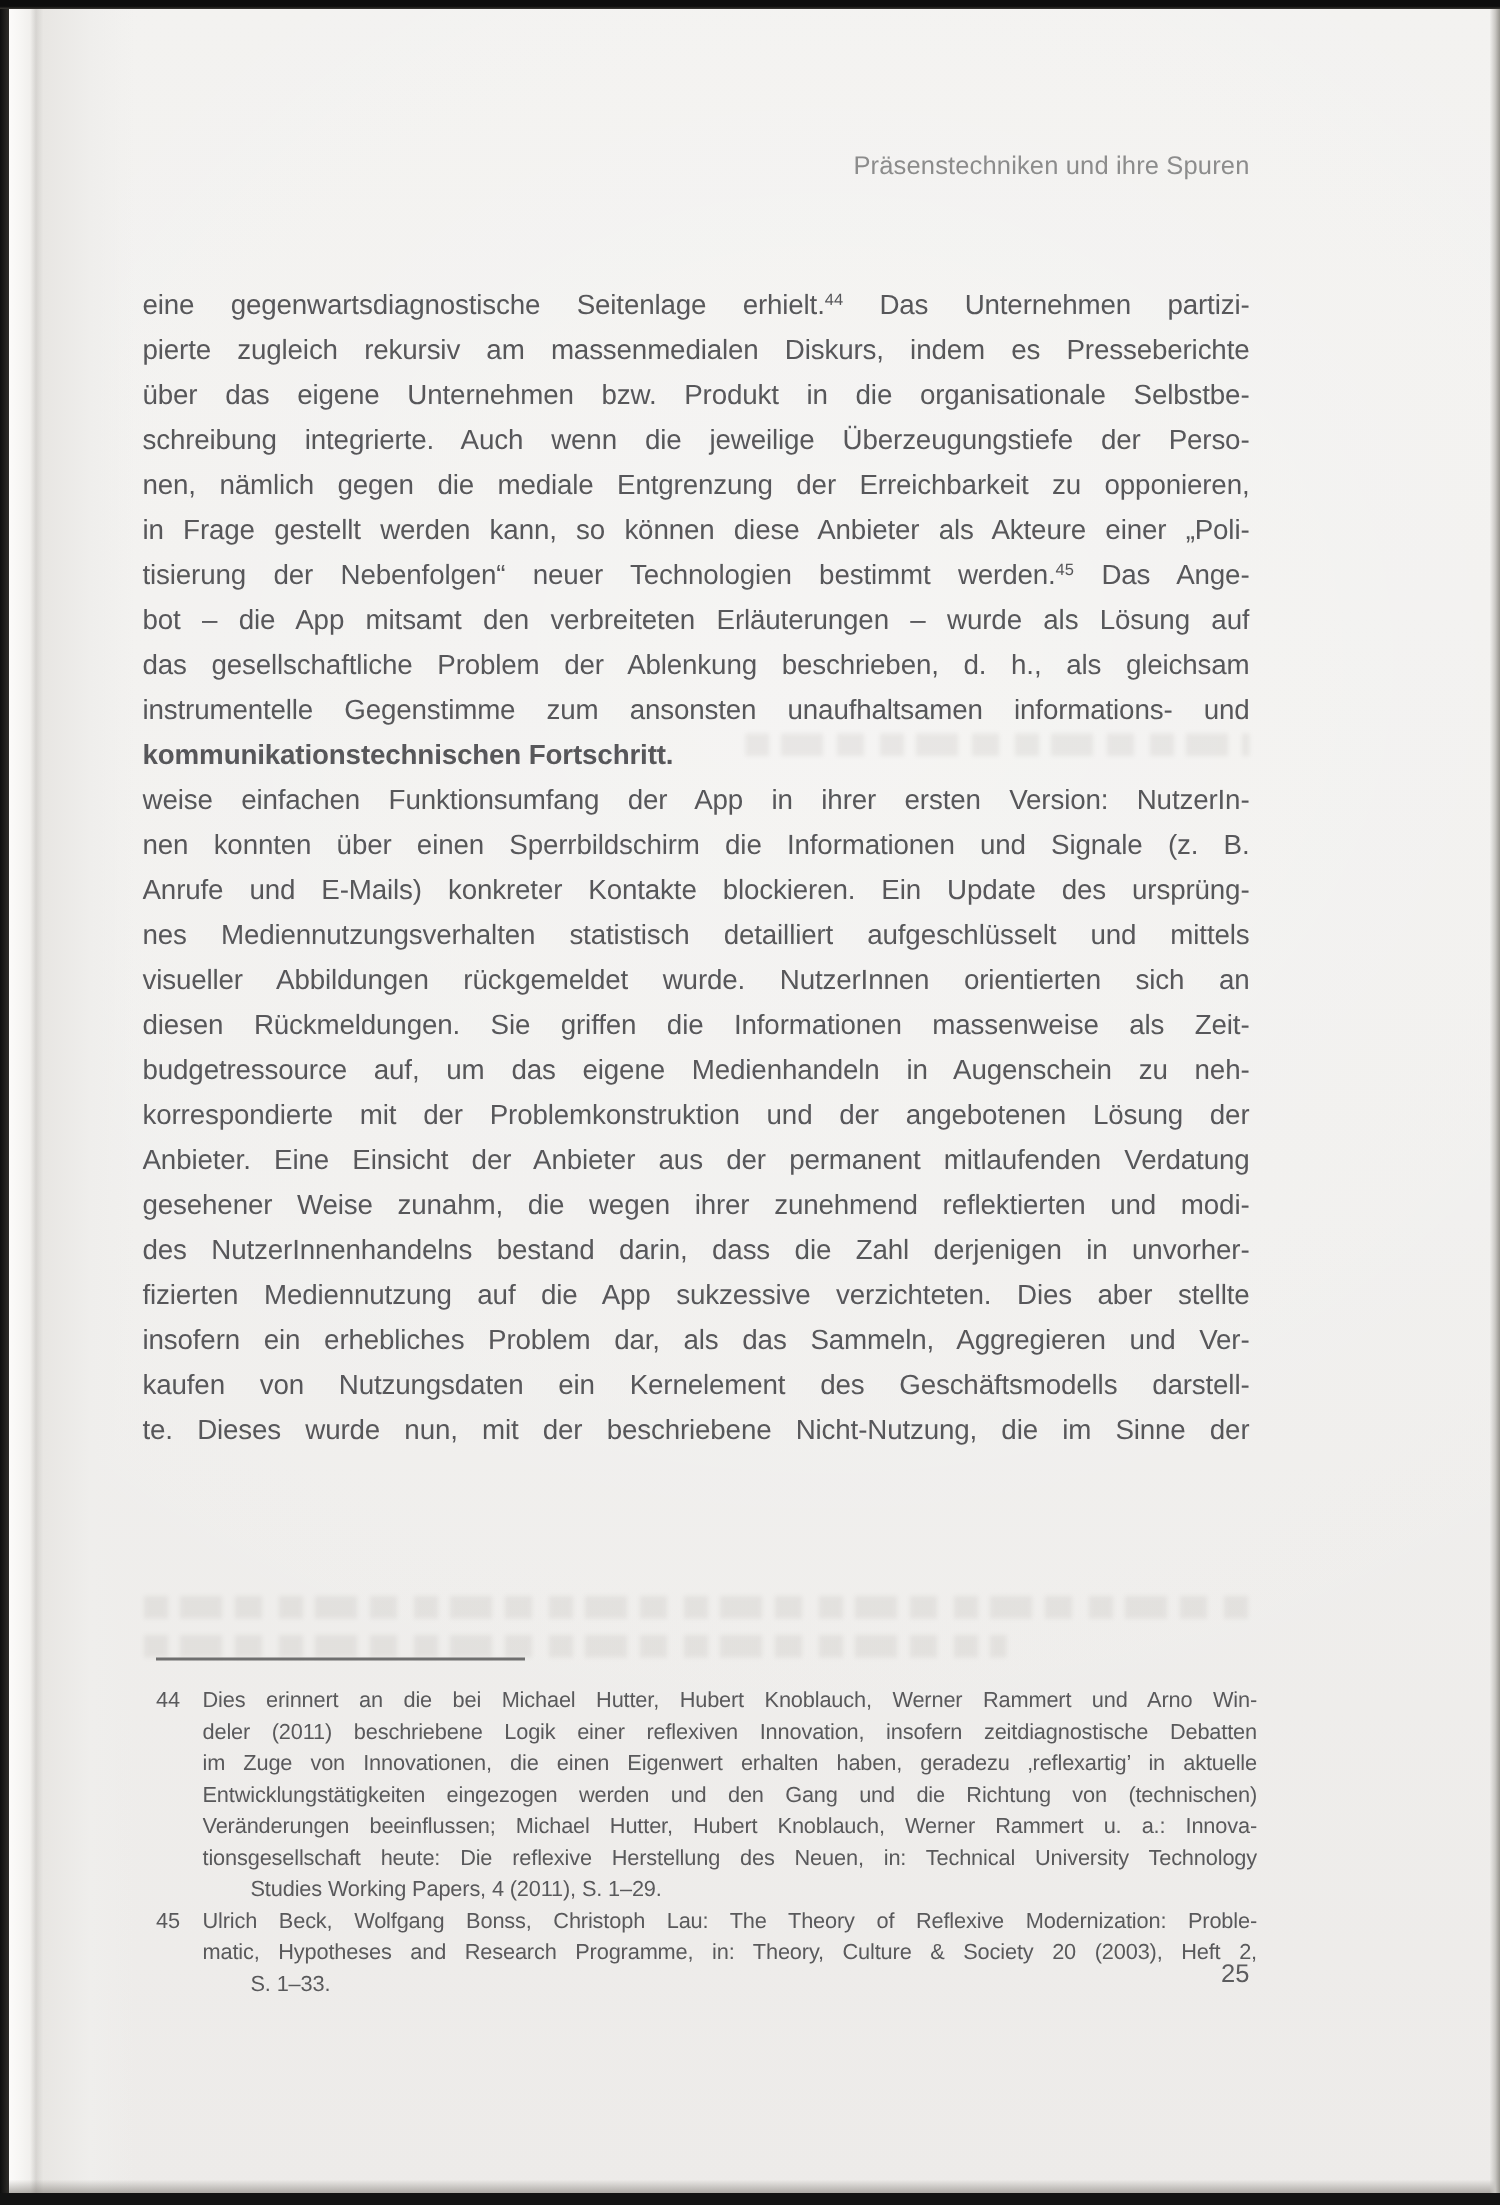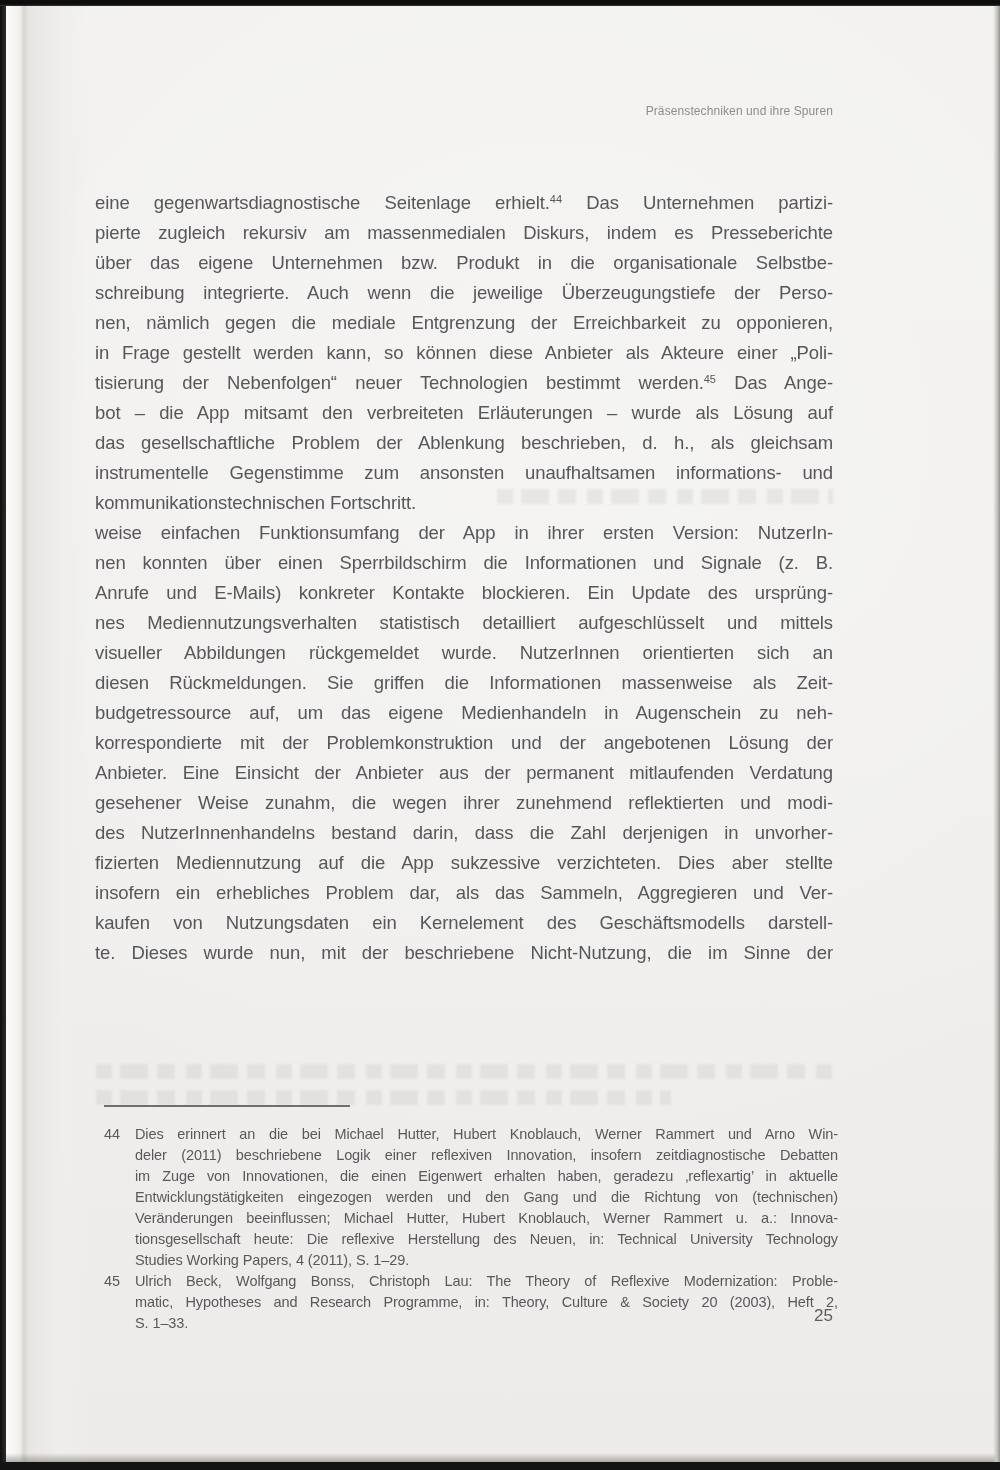--- a/index.html
+++ b/index.html
@@ -28,43 +28,43 @@
     background:
       linear-gradient(90deg, rgba(0,0,0,0) 14px, rgba(95,90,84,0.16) 18px, rgba(0,0,0,0) 23px),
       linear-gradient(90deg, #fcfbfa 0%, #f6f5f3 10%, #e8e6e3 28%, #efeeec 65%, rgba(240,239,237,0) 100%);
   }
   .edge-right { position: absolute; right: 0; top: 0; width: 7px; height: 1470px; z-index: 5;
     background: linear-gradient(90deg, rgba(240,239,237,0) 0%, #c9c7c3 55%, #96948e 100%); }
 
   
   .running-head {
     position: absolute; left: 95px; top: 101px; width: 738px;
-    text-align: right; font-size: 12px; line-height: 20px;
+    text-align: right; font-size: 17px; line-height: 20px;
     color: #8c8c8c; letter-spacing: 0.1px;
   }
   .body-text {
     position: absolute; left: 95px; top: 188px; width: 738px;
     font-size: 18.5px; line-height: 30px; color: #57575a;
     letter-spacing: -0.1px;
   }
   .bline { height: 30px; overflow: hidden; text-align: justify; text-align-last: justify; }
-  .bline.noju { text-align: right; text-align-last: left; }
+  .bline.noju { text-align: right; text-align-last: left; font-weight: bold; }
   .bline sup { font-size: 11px; vertical-align: 6px; line-height: 0; letter-spacing: 0; }
 
   .fn-rule { position: absolute; left: 104px; top: 1105px; width: 246px; height: 2px;
     background: #6f6f6f; }
   .footnotes {
     position: absolute; left: 104px; top: 1124px; width: 734px;
     font-size: 14.5px; line-height: 21px; color: #59595b; letter-spacing: -0.1px;
   }
   .fn { display: flex; }
   .fn-num { flex: 0 0 31px; width: 31px; }
   .fn-body { flex: 1; min-width: 0; }
   .fline { height: 21px; overflow: hidden; text-align: justify; text-align-last: justify; }
-  .fline.noju { text-align: right; text-align-last: left; }
+  .fline.noju { text-align: right; text-align-last: left; margin-left: 32px; }
 
   .page-number {
     position: absolute; left: 95px; top: 1306px; width: 738px;
     text-align: right; font-size: 17px; color: #5c5c5e;
   }
 
   
   .ghost { position: absolute; height: 15px; filter: blur(1.3px); opacity: 0.5; z-index: 1;
     background-image: repeating-linear-gradient(90deg,
       rgba(128,122,114,0.22) 0px,  rgba(128,122,114,0.22) 16px,

